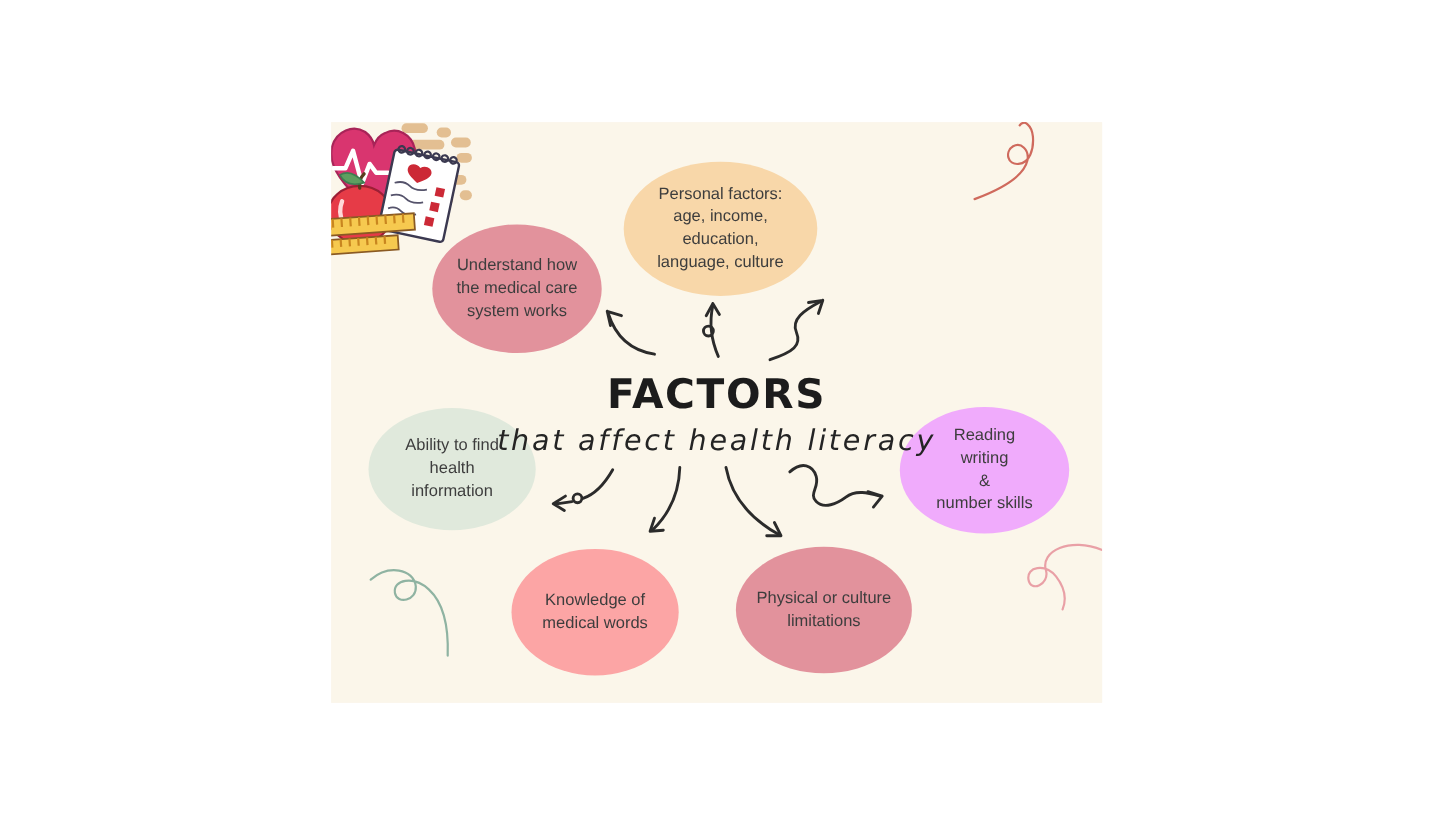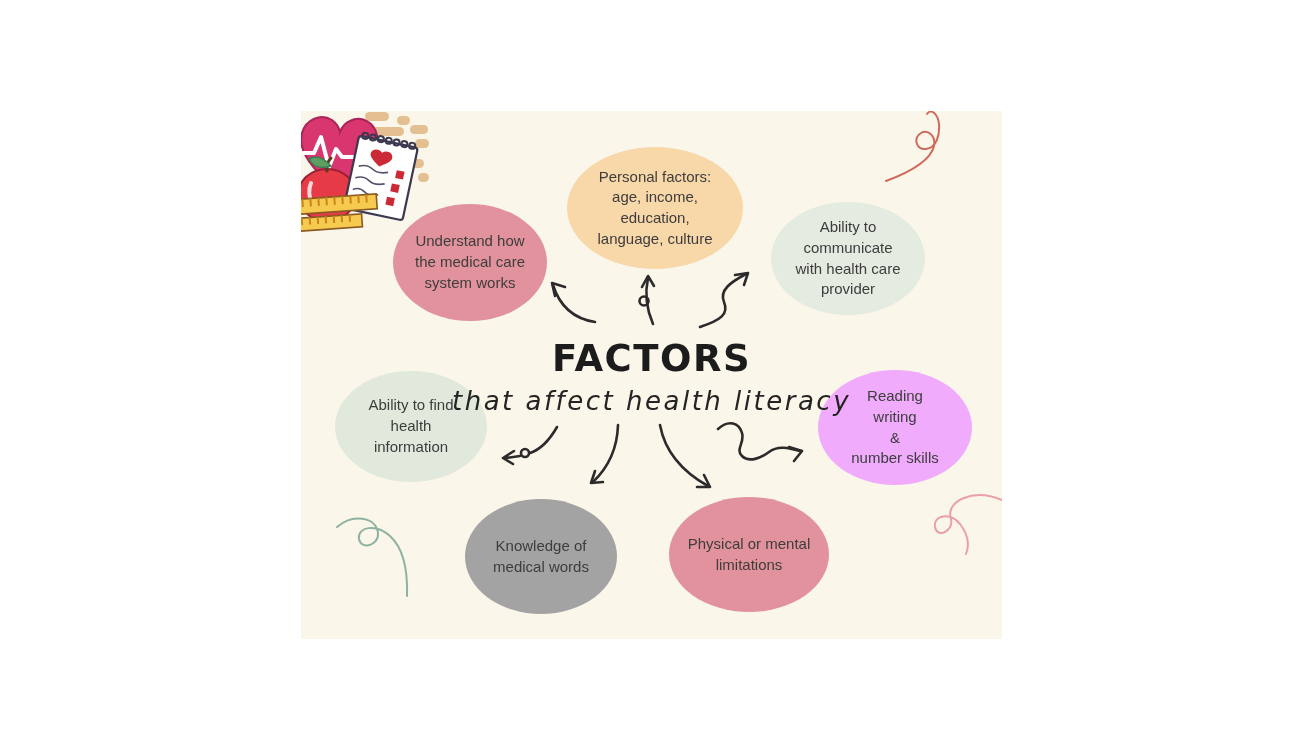--- a/index.html
+++ b/index.html
@@ -40,34 +40,30 @@
 <div class="stage">
   <div class="card">
 
     <div class="bubble b-personal" style="background: rgb(248, 215, 169);">Personal factors:
 age, income,
 education,
 language, culture</div>
     <div class="bubble b-understand" style="background: rgb(226, 146, 156);">Understand how
 the medical care
 system works</div>
-    <div class="bubble b-communicate" style="background: rgb(228, 235, 225);">Ability to
-communicate
-with health care
-provider</div>
     <div class="bubble b-find" style="background: rgb(224, 233, 220);">Ability to find
 health
 information</div>
     <div class="bubble b-reading" style="background: #f0abfc;">Reading
 writing
 &amp;
 number skills</div>
-    <div class="bubble b-knowledge" style="background: #a3a3a3;">Knowledge of
+    <div class="bubble b-knowledge" style="background: #fca5a5;">Knowledge of
 medical words</div>
-    <div class="bubble b-physical" style="background: rgb(226, 146, 156);">Physical or mental
+    <div class="bubble b-physical" style="background: rgb(226, 146, 156);">Physical or culture
 limitations</div>
 
     <div class="title-wrap">
       <div class="title-main">FACTORS</div>
       <div class="title-sub">that affect health literacy</div>
     </div>
 
     <svg class="overlay" width="701" height="528" viewBox="0 0 701 528">
 
       <g fill="#e3bf92">

